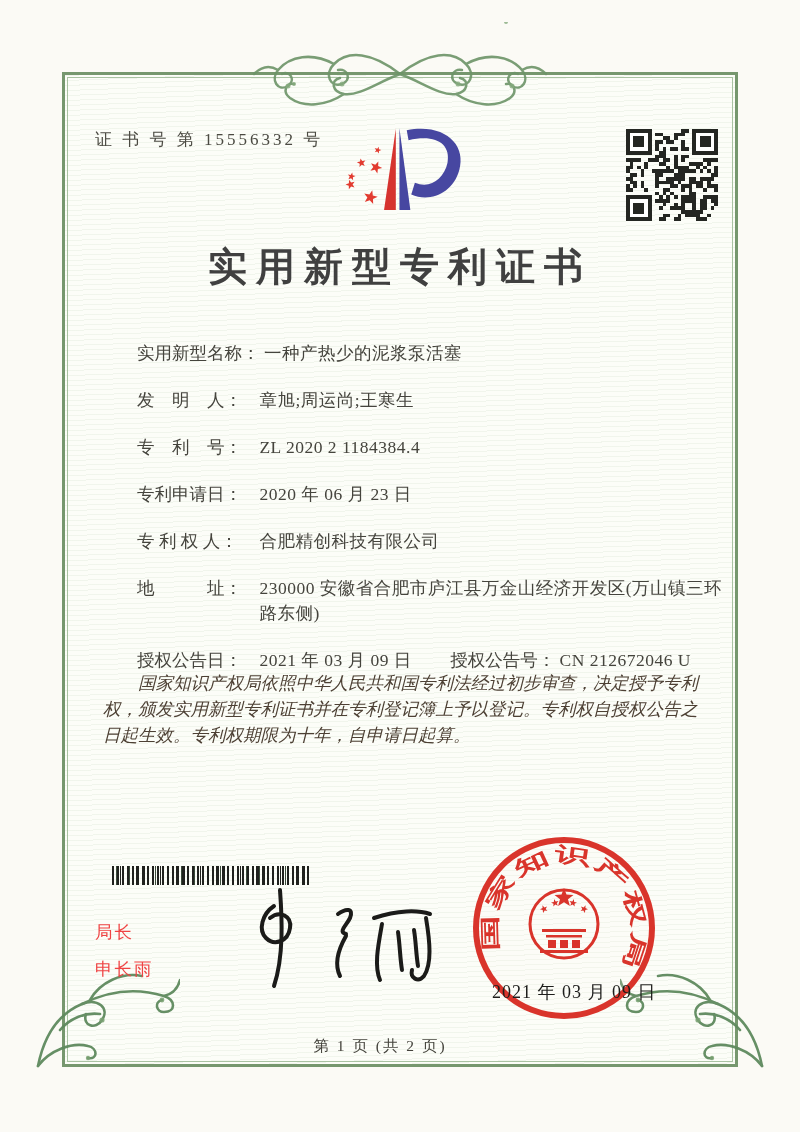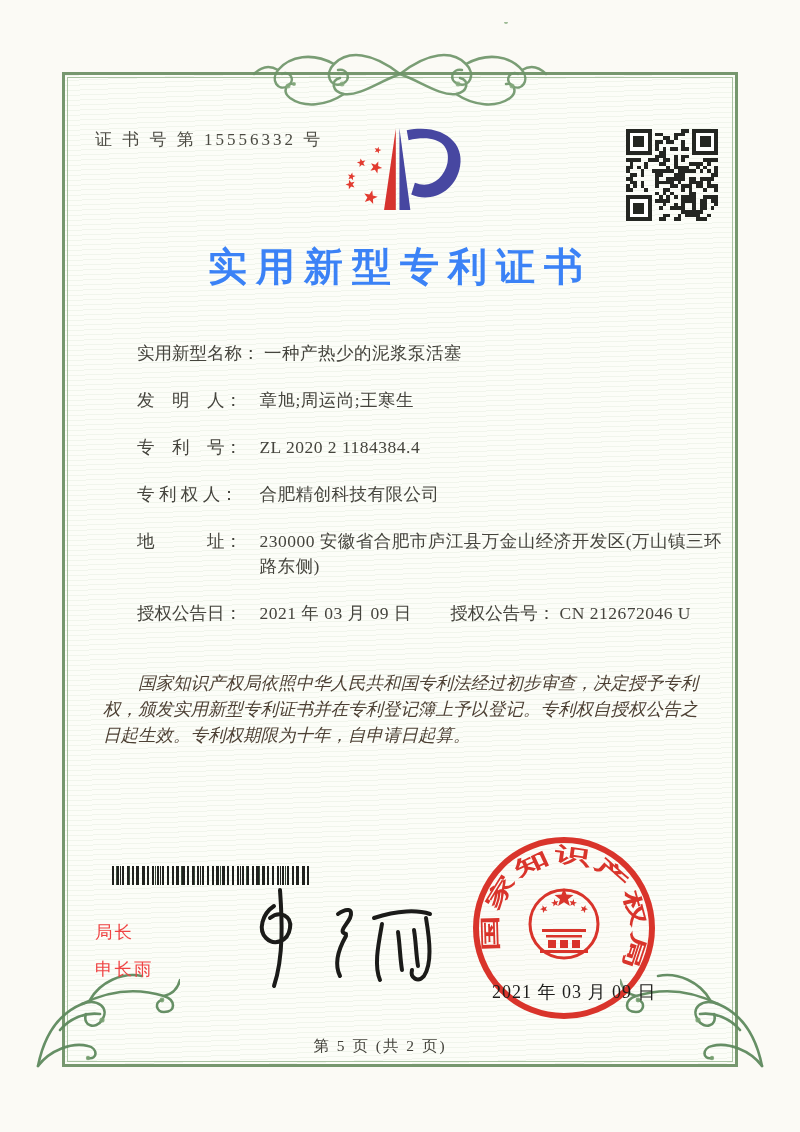--- a/index.html
+++ b/index.html
@@ -28,21 +28,21 @@
   .fl-top-r{left:398px;top:22px;width:150px;height:92px;transform:scaleX(-1);}
   .fl-bot-l{left:30px;top:952px;width:150px;height:118px;transform:scaleY(-1);}
   .fl-bot-r{left:620px;top:952px;width:150px;height:118px;transform:scale(-1,-1);}
   
   .cert-no{position:absolute;left:95px;top:128px;font-size:17px;color:#4b4a42;letter-spacing:3px;}
   .logo{position:absolute;left:336px;top:110px;width:136px;height:122px;}
   .qr{position:absolute;left:626px;top:129px;width:92px;height:92px;}
   
   .title{
     position:absolute;left:0;width:800px;top:240px;text-align:center;
-    font-size:39px;font-weight:bold;color:#3b82f6;letter-spacing:9px;
+    font-size:39px;font-weight:bold;color:#404040;letter-spacing:9px;
   }
   
   .fields{position:absolute;left:95px;top:341px;width:618px;font-size:17.5px;color:#45443d;margin-left:42px;}
   .field-row{margin-bottom:22px;line-height:25px;white-space:nowrap;}
   .field-label{display:inline-block;min-width:118px;vertical-align:top;}
   .field-value{display:inline-block;vertical-align:top;letter-spacing:0.5px;}
   .field-value.wrap{white-space:normal;width:480px;}
   .field-label2{display:inline-block;margin-left:34px;vertical-align:top;}
   
   .grant-text{
@@ -385,20 +385,24 @@
     </div>
     <div class="field-row">
       <span class="field-label">发　明　人：</span>
       <span class="field-value">章旭;周运尚;王寒生</span>
     </div>
     <div class="field-row">
       <span class="field-label">专　利　号：</span>
       <span class="field-value">ZL 2020 2 1184384.4</span>
     </div>
     <div class="field-row">
+      <span class="field-label">专利申请日：</span>
+      <span class="field-value">2020 年 06 月 23 日</span>
+    </div>
+    <div class="field-row">
       <span class="field-label">专 利 权 人：</span>
       <span class="field-value">合肥精创科技有限公司</span>
     </div>
     <div class="field-row">
       <span class="field-label">地　　　址：</span>
       <span class="field-value wrap">230000 安徽省合肥市庐江县万金山经济开发区(万山镇三环路东侧)</span>
     </div>
     <div class="field-row">
       <span class="field-label">授权公告日：</span>
       <span class="field-value">2021 年 03 月 09 日</span>
@@ -450,15 +454,15 @@
       <rect x="74" y="97" width="44" height="3" stroke="none"></rect>
       <rect x="78" y="103" width="36" height="2.5" stroke="none"></rect>
       <rect x="80" y="108" width="8" height="8" stroke="none"></rect>
       <rect x="92" y="108" width="8" height="8" stroke="none"></rect>
       <rect x="104" y="108" width="8" height="8" stroke="none"></rect>
       <rect x="72" y="118" width="48" height="3" stroke="none"></rect>
     </g>
   </svg>
   <div class="seal-date">2021 年 03 月 09 日</div>
 
-  <div class="page-no">第 5 页 (共 2 页)</div>
+  <div class="page-no">第 1 页 (共 2 页)</div>
 
 </div>
 
 </body></html>

